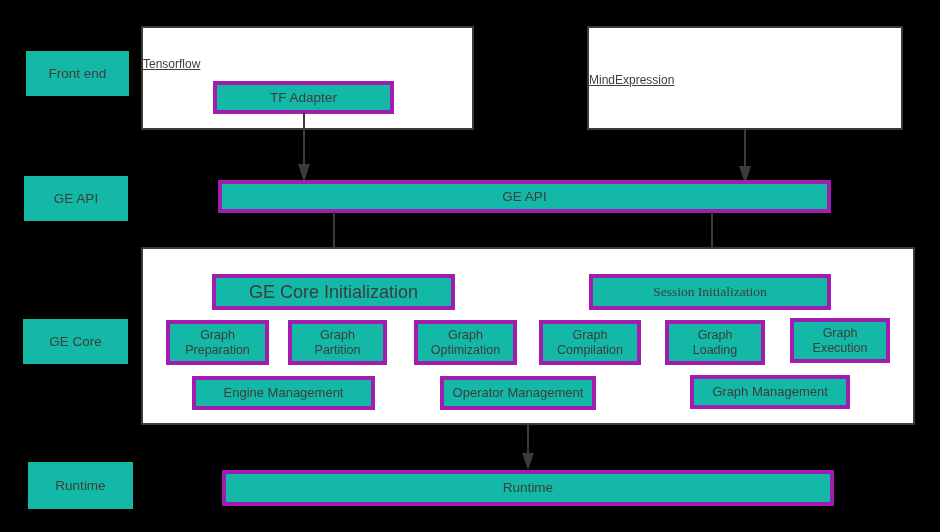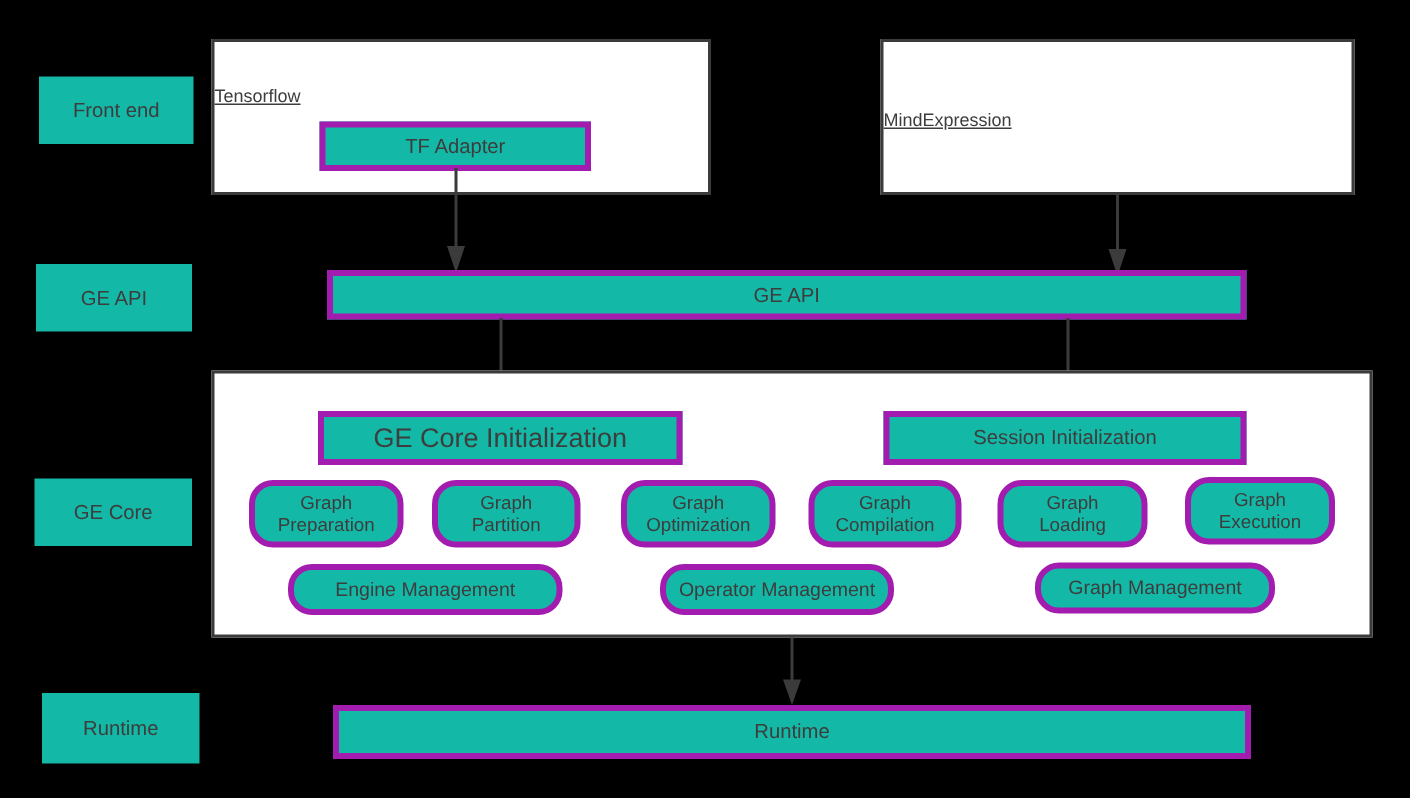--- a/index.html
+++ b/index.html
@@ -63,21 +63,20 @@
   }
 
   
   .bar {
     font-size: 13.5px;
   }
 
   
   .unit {
     font-size: 12.5px;
-    border-radius: 16px;
   }
 
   
   .conn {
     position: absolute;
     overflow: visible;
   }
   .conn line {
     stroke: #3b3b3b;
     stroke-width: 2;
@@ -142,21 +141,21 @@
     <line x1="14" y1="0" x2="14" y2="50"></line>
     <polygon points="14,64 8,46 20,46"></polygon>
   </svg>
 
   <div class="frame" style="left:141px; top:247px; width:774px; height:178px;"></div>
 
   <div class="box bordered" style="left:212px; top:274px; width:243px; height:36px; font-size:18px;">
     <span>GE Core Initialization</span>
   </div>
 
-  <div class="box bordered" style="left:589px; top:274px; width:242px; height:36px; font-size:13.5px;">
+  <div class="box bordered" style="left:589px; top:274px; width:242px; height:36px; font-size:13.5px;font-family:Liberation Serif, serif;">
     <span>Session Initialization</span>
   </div>
 
   <div class="box bordered unit" style="left:166px; top:320px; width:103px; height:45px;">
     <span>Graph
 Preparation</span>
   </div>
 
   <div class="box bordered unit" style="left:288px; top:320px; width:99px; height:45px;">
     <span>Graph

